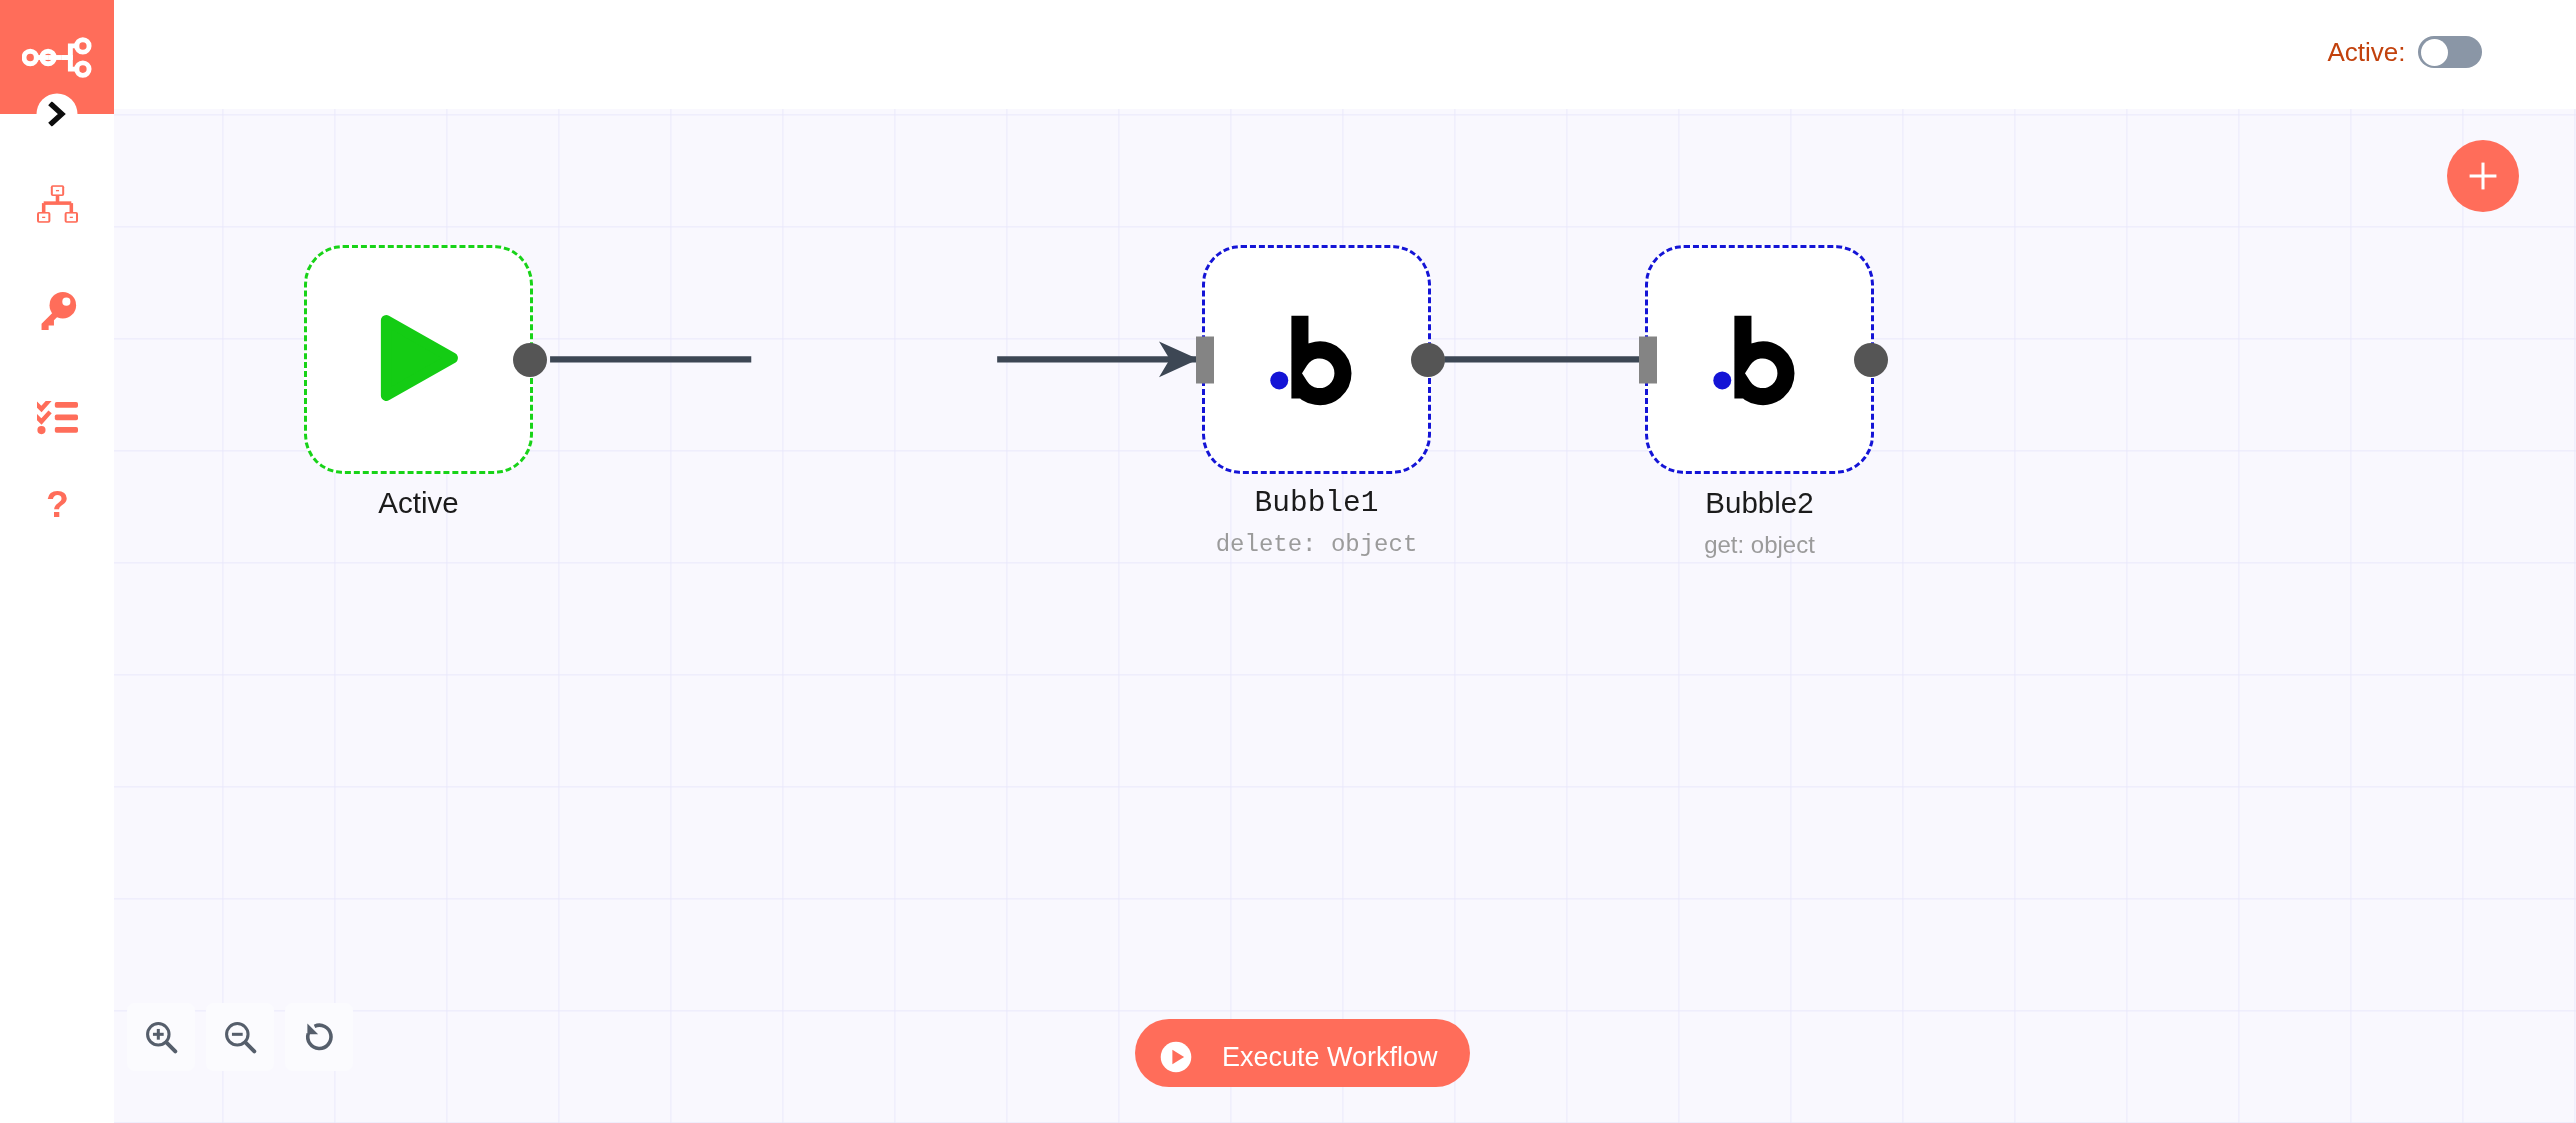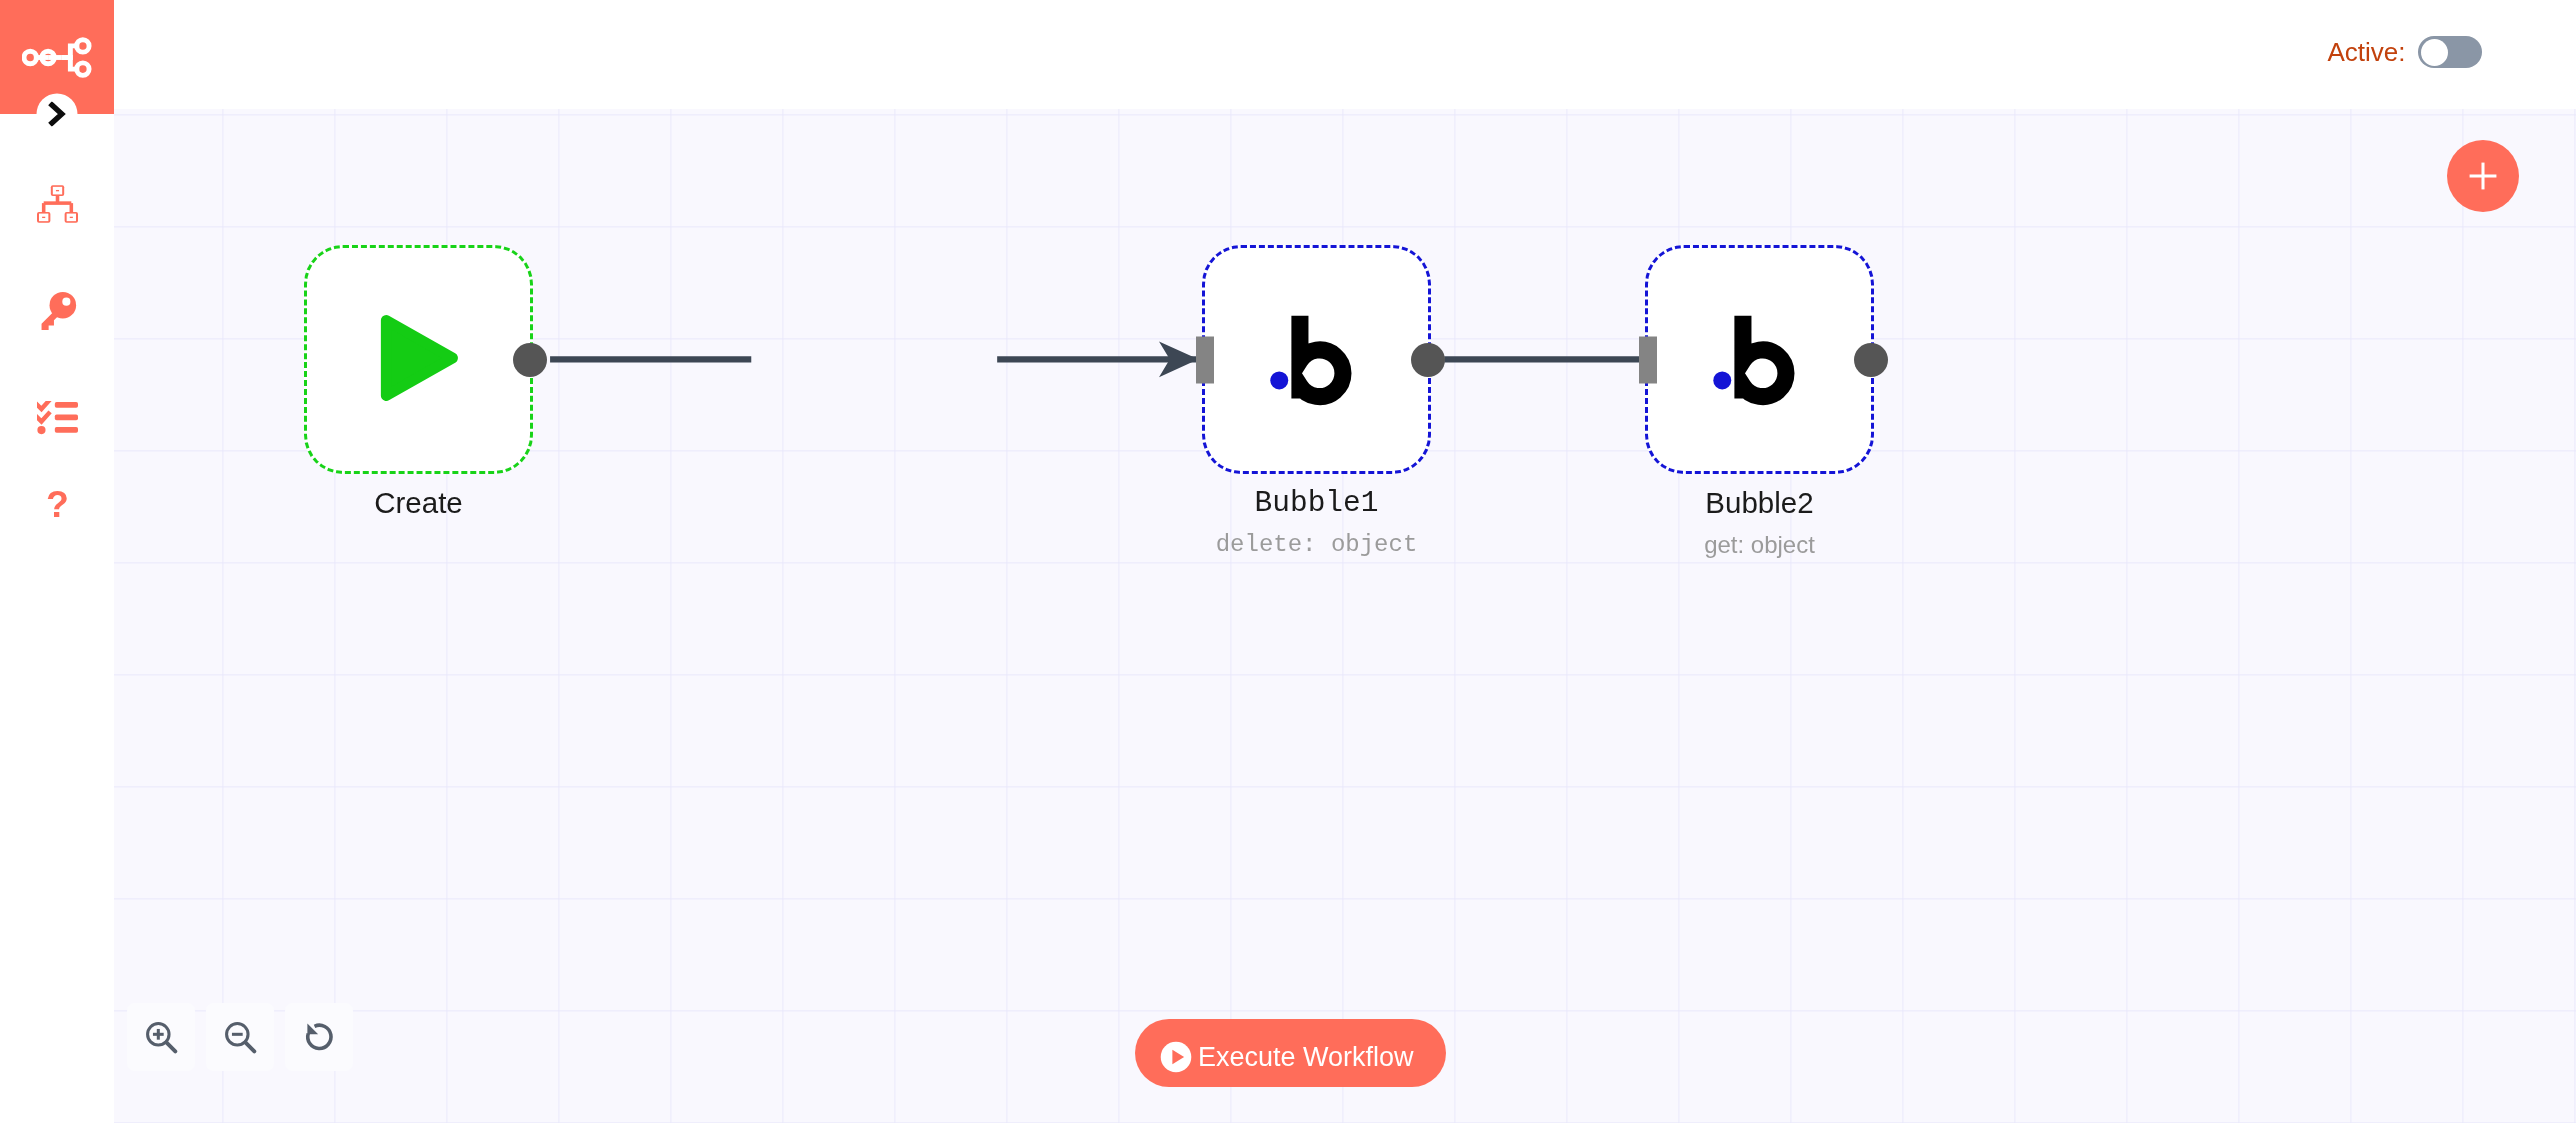--- a/index.html
+++ b/index.html
@@ -210,21 +210,21 @@
 
   
   #execute-workflow {
     position: absolute;
     left: 1021px; bottom: 36px;
     height: 68px;
     padding: 8px 32px 0 23px;
     border-radius: 34px;
     background: #ff6d5a;
     border: none;
-    display: flex; align-items: center; gap: 4px;
+    display: flex; align-items: center; gap: 28px;
     cursor: pointer;
     z-index: 20;
   }
   #execute-workflow .exec-label {
     font-size: 27px;
     color: #ffffff;
     line-height: 30px;
     white-space: nowrap;
   }
   #execute-workflow svg { display: block; flex: none; }
@@ -363,21 +363,21 @@
     <div class="node" id="node-start" style="left:190px; top:136px;">
       <div class="node-box start">
         <span class="node-icon">
           <svg width="79" height="86" viewBox="0 0 88 96">
             <path d="M8 6 L82 48 L8 90 Z" fill="#14cc14" stroke="#14cc14" stroke-width="12" stroke-linejoin="round"></path>
           </svg>
         </span>
         <div class="ep-out"></div>
       </div>
       <div class="node-caption">
-        <div class="node-name">Create</div>
+        <div class="node-name">Active</div>
       </div>
     </div>
 
 
     <div class="node" id="node-bubble1" style="left:1088px; top:136px;font-family:Liberation Mono, monospace;">
       <div class="node-box bubble">
         <span class="node-icon">
           <svg width="106" height="106" viewBox="0 0 118 118">
             <path d="M40 12 L40 62 A26 26 0 1 1 40 90 L40 104" fill="none" stroke="#000000" stroke-width="19" stroke-linecap="butt"></path>
             <circle cx="17" cy="84" r="10" fill="#1414d6"></circle>

